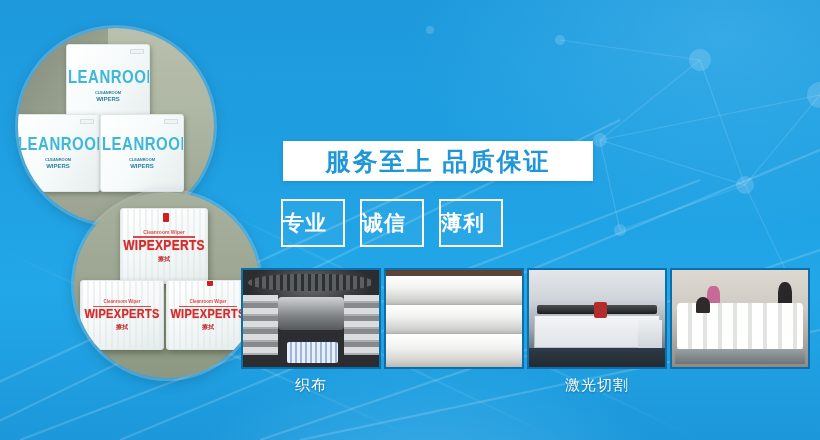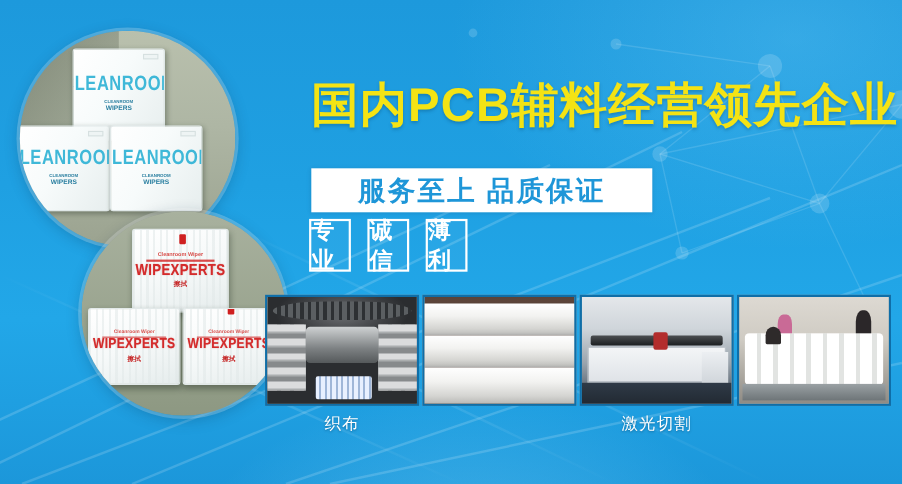--- a/index.html
+++ b/index.html
@@ -91,36 +91,36 @@
   
   #headline {
     position:absolute; left:283px; top:75px;
     font-size:43px; font-weight:700; color:#f4e314;
     letter-spacing:1px; line-height:1;
     white-space:nowrap;
     text-shadow:0 2px 3px rgba(0,60,100,0.30);
   }
   
   #subtitle-bar {
-    position:absolute; left:283px; top:153px;
+    position:absolute; left:283px; top:141px;
     width:310px; height:40px; background:#ffffff;
     display:flex; align-items:center; justify-content:center;
     box-shadow:0 1px 4px rgba(0,50,90,0.18);
   }
   #subtitle-text {
     font-size:25px; font-weight:700; color:#1e96d8;
     letter-spacing:2px; white-space:nowrap;
   }
   
   #badges {
     position:absolute; left:281px; top:199px;
     display:flex; gap:15px;
   }
   .badge {
-    width:38px; height:48px; border:2px solid #ffffff;
+    width:64px; height:48px; border:2px solid #ffffff;
     display:flex; align-items:center; 
     color:#ffffff; font-size:21px; font-weight:700; letter-spacing:1px;
     background:rgba(255,255,255,0.04);
   }
   
   #thumbs {
     position:absolute; left:241px; top:268px;
     display:flex; gap:3px;
   }
   .thumb-cell { width:140px; }
@@ -324,21 +324,20 @@
 
     <div class="wpack" style="left:92px; top:88px; width:84px; height:70px;">
       <div class="red-tag" style="top:-4px; left:40px;"></div>
       <div class="wsmall" style="font-size:4.5px;">Cleanroom Wiper</div>
       <div class="wline" style="width:58px; margin:1px 0;"></div>
       <div class="wbrand" style="font-size:11px;">WIPEXPERTS</div>
       <div class="wmark" style="font-size:6px; margin-top:5px;">擦拭</div>
     </div>
   </div>
 
-  <div id="headline">国内PCB辅料经营领先企业</div>
 
   <div id="subtitle-bar">
     <span id="subtitle-text">服务至上 品质保证</span>
   </div>
 
   <div id="badges">
     <div class="badge">
       <span>专业</span>
     </div>
     <div class="badge">

